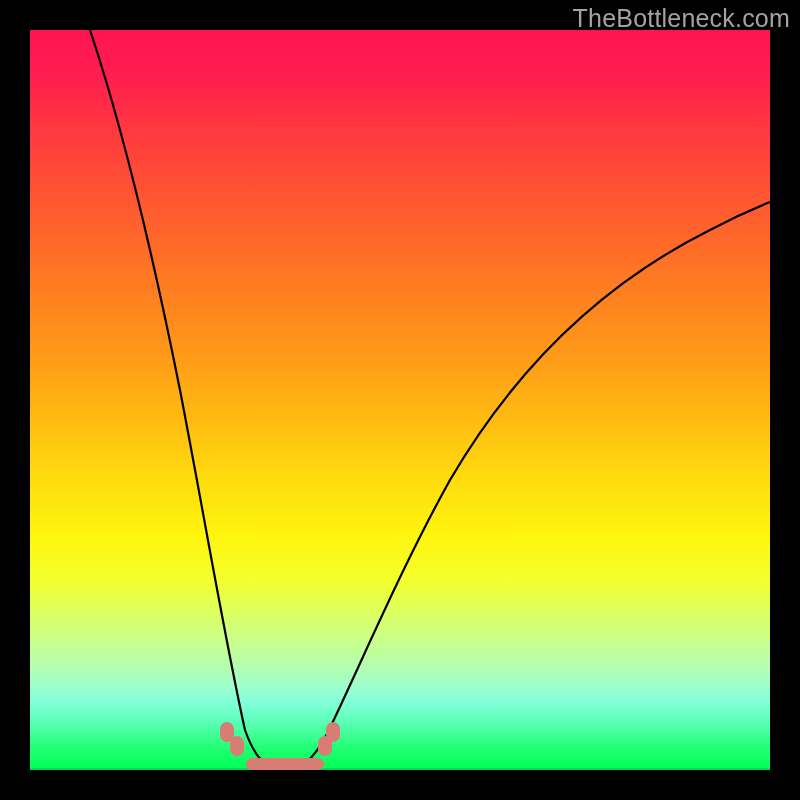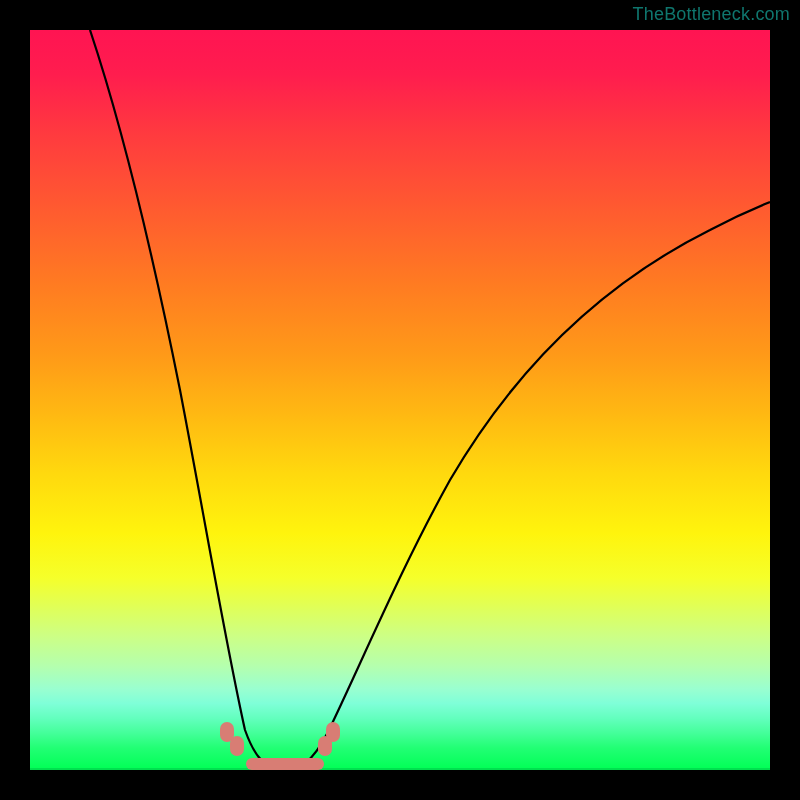--- a/index.html
+++ b/index.html
@@ -42,22 +42,22 @@
       #63ffbe 93%,
       #44ff9a 95%,
       #22ff74 97%,
       #00ff55 100%
     );
   }
   .watermark {
     position: absolute;
     top: 4px;
     right: 10px;
-    color: #0f766e;
-    font-size: 18px;
+    color: #a3a3a3;
+    font-size: 25px;
     font-weight: 500;
     letter-spacing: 0.2px;
     z-index: 20;
   }
   svg.curve {
     position: absolute;
     left: 0; top: 0;
     width: 740px;
     height: 740px;
     z-index: 5;

